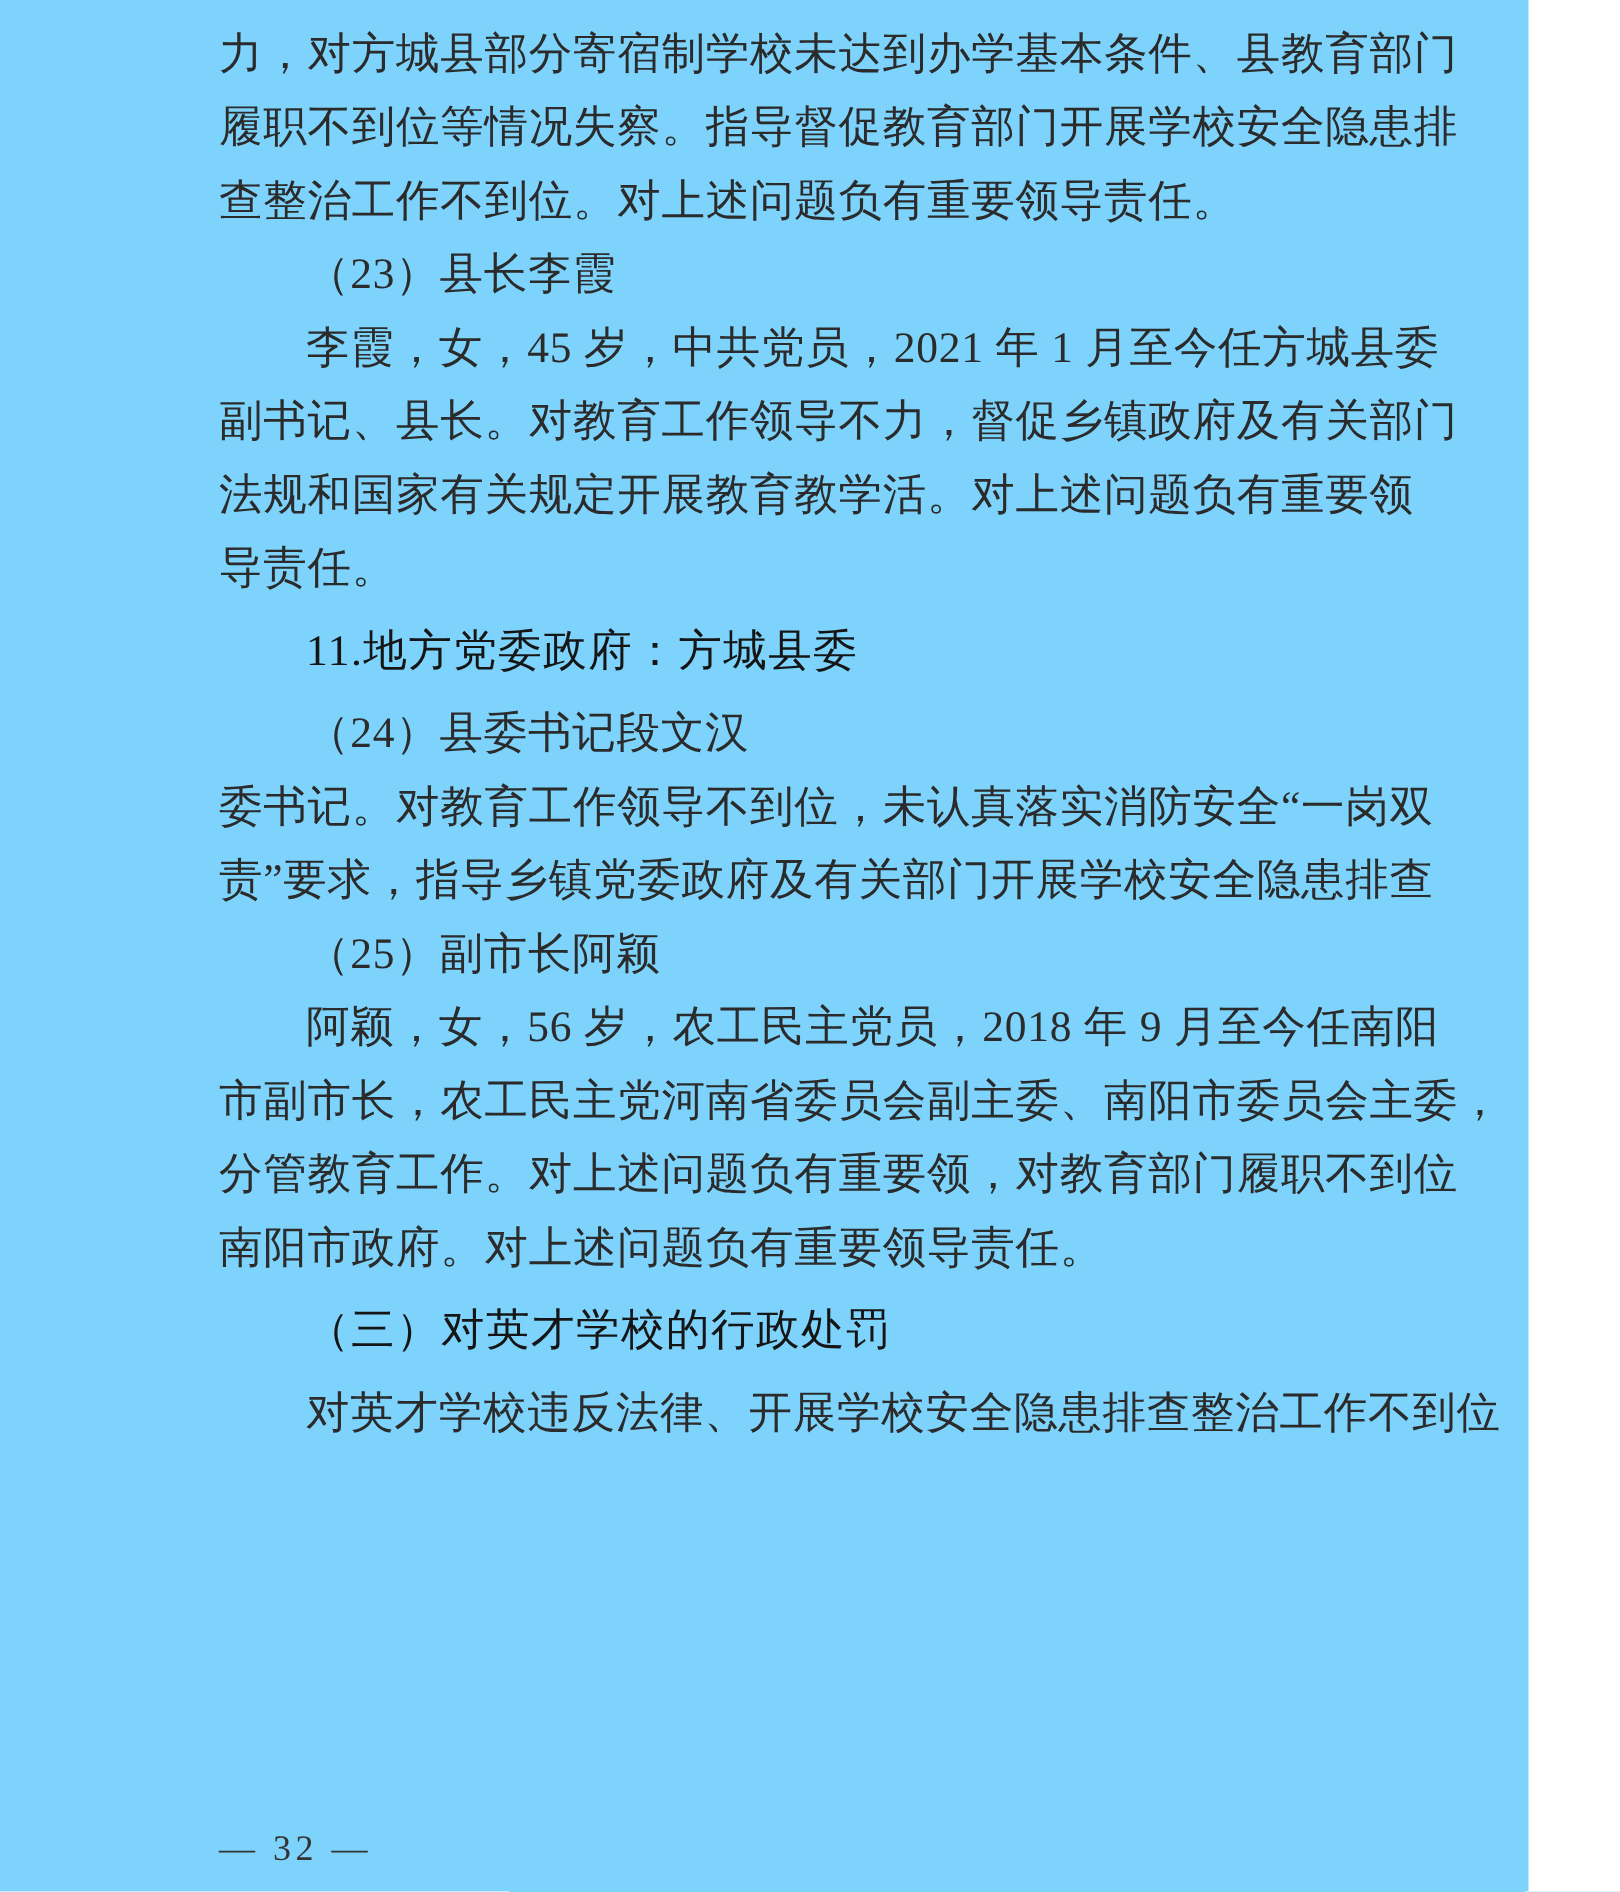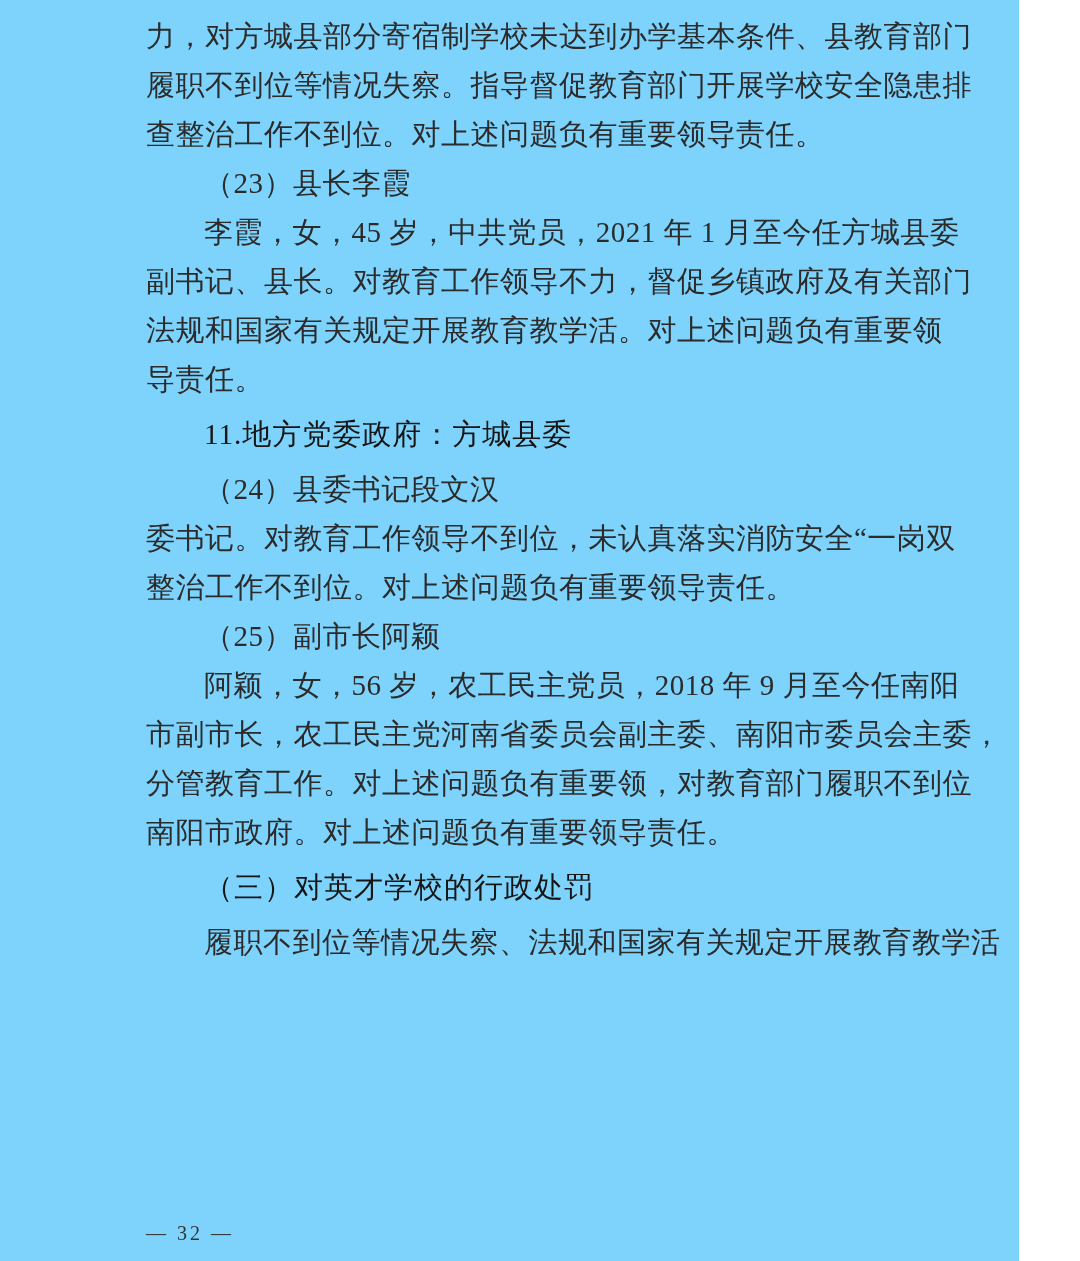--- a/index.html
+++ b/index.html
@@ -34,21 +34,21 @@
   .heading {
     font-weight: 400;
     color: #151515;
     margin: 6px 0;
     letter-spacing: 1px;
   }
   .page-number {
     position: absolute;
     left: 146px;
     top: 1218px;
-    font-size: 20px;
+    font-size: 24px;
     line-height: 30px;
     color: #333333;
     letter-spacing: 3px;
     font-family: "Liberation Serif", "DejaVu Serif", serif;
   }
 </style>
 </head>
 <body>
 
 <div class="page">
@@ -57,23 +57,23 @@
     <div class="line">履职不到位等情况失察。指导督促教育部门开展学校安全隐患排</div>
     <div class="line">查整治工作不到位。对上述问题负有重要领导责任。</div>
     <div class="line indent">（23）县长李霞</div>
     <div class="line indent">李霞，女，45 岁，中共党员，2021 年 1 月至今任方城县委</div>
     <div class="line">副书记、县长。对教育工作领导不力，督促乡镇政府及有关部门</div>
     <div class="line">法规和国家有关规定开展教育教学活。对上述问题负有重要领</div>
     <div class="line">导责任。</div>
     <div class="line indent heading">11.地方党委政府：方城县委</div>
     <div class="line indent">（24）县委书记段文汉</div>
     <div class="line">委书记。对教育工作领导不到位，未认真落实消防安全“一岗双</div>
-    <div class="line">整治工作不到位。对上述问题负有重要领导责任。</div>
+    <div class="line">责”要求，指导乡镇党委政府及有关部门开展学校安全隐患排查</div>
     <div class="line indent">（25）副市长阿颖</div>
     <div class="line indent">阿颖，女，56 岁，农工民主党员，2018 年 9 月至今任南阳</div>
     <div class="line">市副市长，农工民主党河南省委员会副主委、南阳市委员会主委，</div>
     <div class="line">分管教育工作。对上述问题负有重要领，对教育部门履职不到位</div>
     <div class="line">南阳市政府。对上述问题负有重要领导责任。</div>
     <div class="line indent heading">（三）对英才学校的行政处罚</div>
-    <div class="line indent">履职不到位等情况失察、法规和国家有关规定开展教育教学活</div>
+    <div class="line indent">对英才学校违反法律、开展学校安全隐患排查整治工作不到位</div>
   </div>
   <div class="page-number">— 32 —</div>
 </div>
 
 </body></html>

